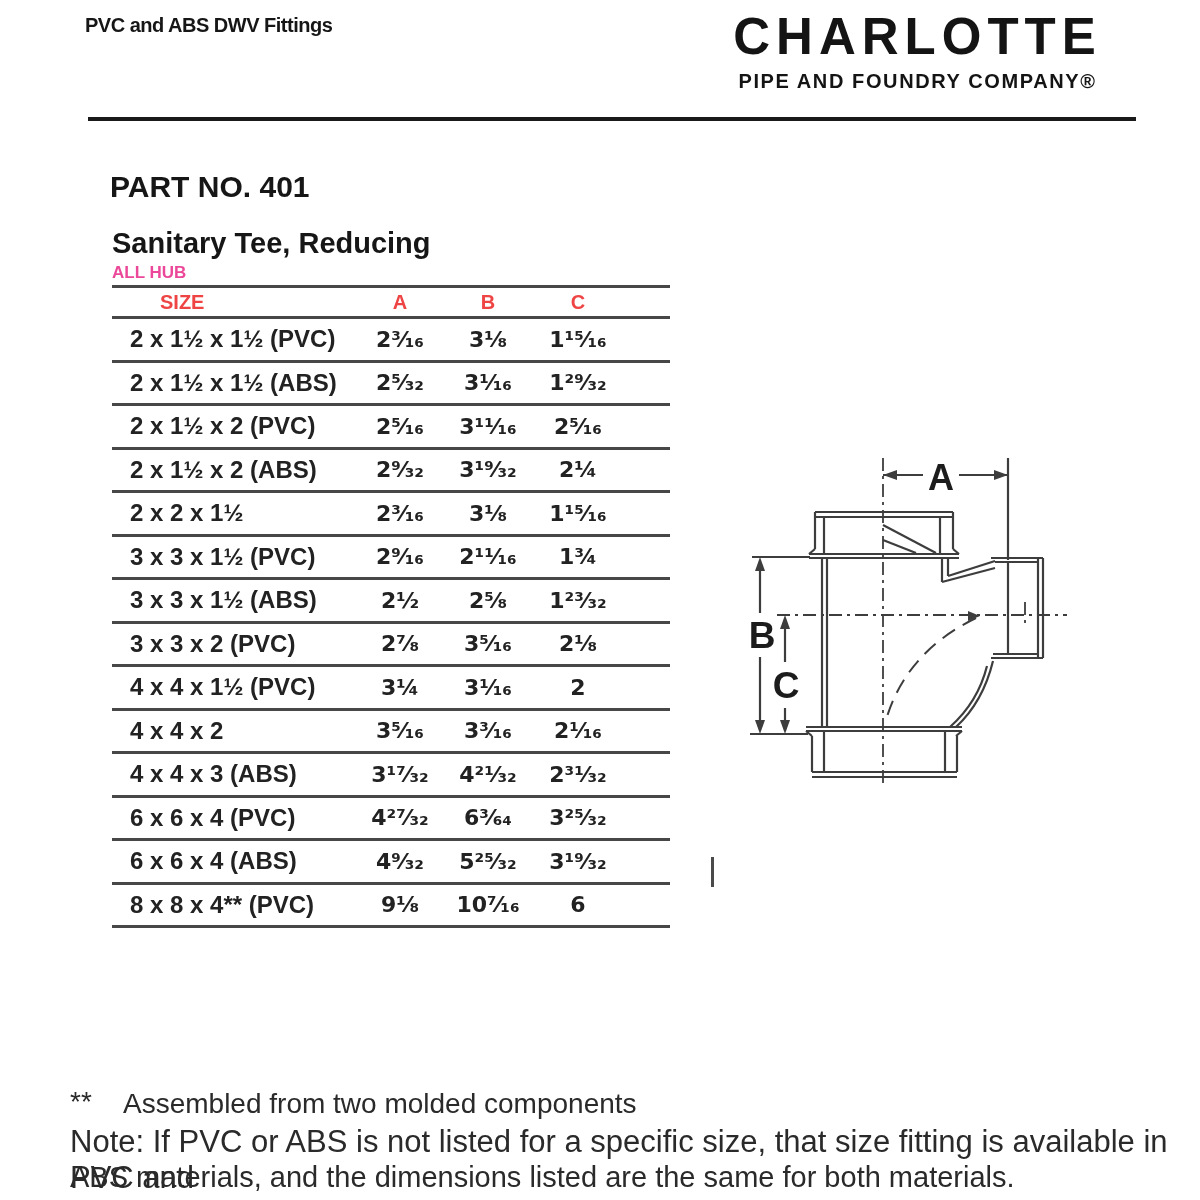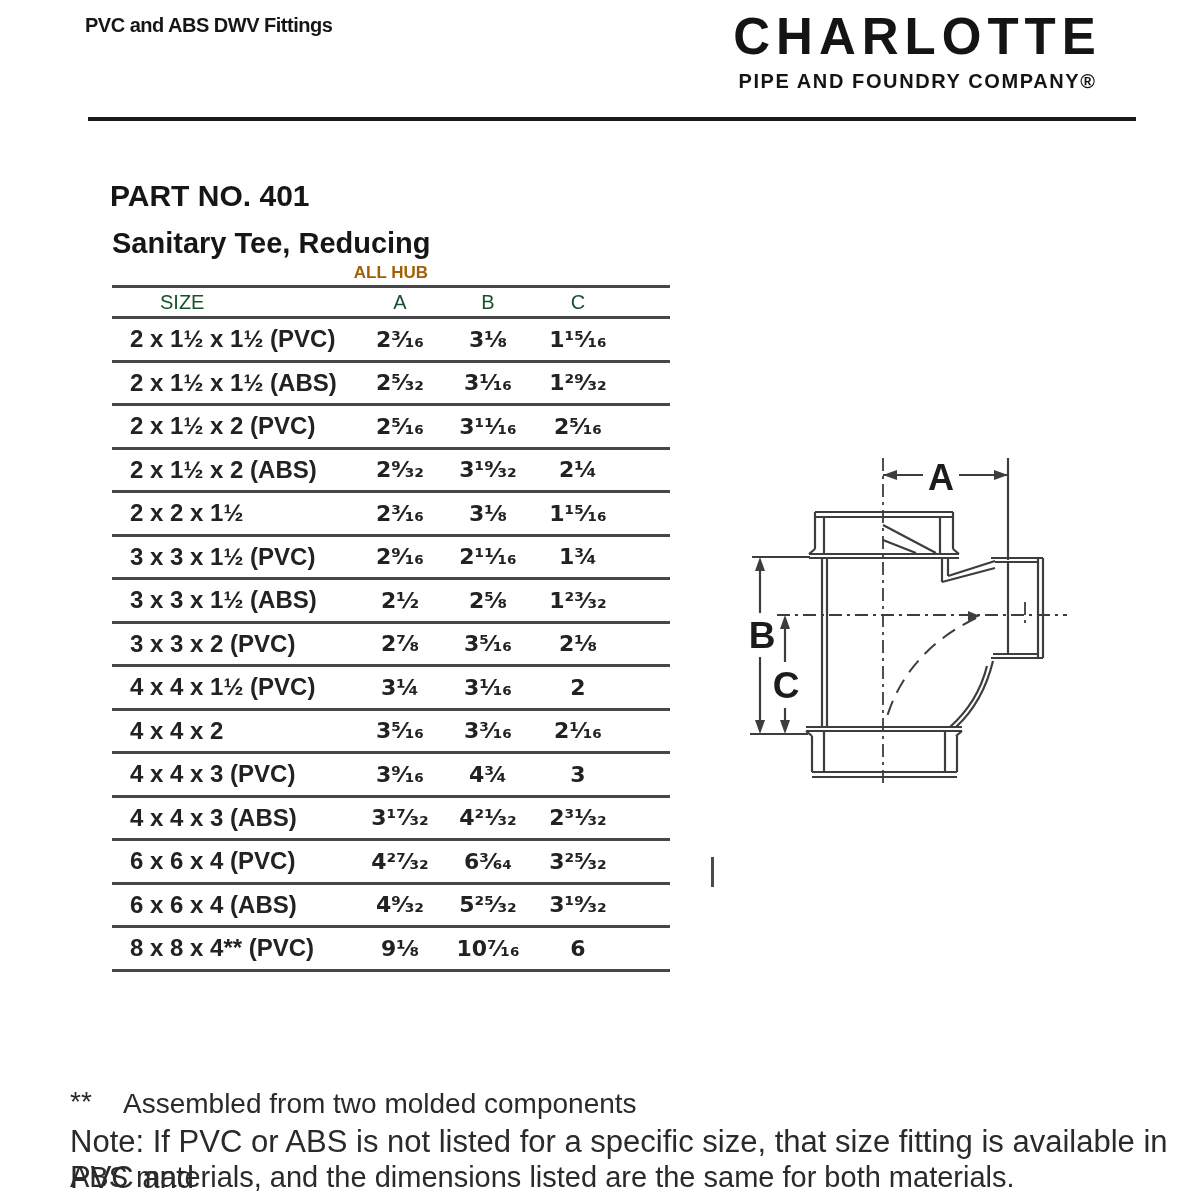--- a/index.html
+++ b/index.html
@@ -8,29 +8,29 @@
 
   
   .doc-title{position:absolute;left:85px;top:14px;font-size:20px;font-weight:bold;
              letter-spacing:-0.5px;color:#161616;}
   .logo{position:absolute;left:720px;top:12px;width:395px;text-align:center;color:#141414;}
   .logo-name{font-size:51px;font-weight:bold;letter-spacing:6px;line-height:50px;white-space:nowrap;}
   .logo-sub{font-size:20px;font-weight:bold;letter-spacing:1.6px;margin-top:8px;white-space:nowrap;}
   .header-rule{position:absolute;left:88px;top:117px;width:1048px;height:4px;background:#1a1a1a;}
 
   
-  .part-no{position:absolute;left:110px;top:179px;font-size:30px;font-weight:bold;color:#161616;}
+  .part-no{position:absolute;left:110px;top:170px;font-size:30px;font-weight:bold;color:#161616;}
 
   
   .table-wrap{position:absolute;left:112px;top:226px;width:558px;}
   .tbl-title{font-size:29px;font-weight:bold;text-align:left;color:#161616;line-height:34px;}
-  .tbl-sub{font-size:17px;font-weight:bold;text-align:center;color:#a16207;margin-top:3px;line-height:20px;}
+  .tbl-sub{font-size:17px;font-weight:bold;color:#ec4899;margin-top:3px;line-height:20px;}
   table.fit-table{border-collapse:collapse;width:558px;margin-top:2px;table-layout:fixed;}
   .fit-table th{border-top:3px solid #474747;border-bottom:3px solid #474747;
-                font-size:20px;font-weight:normal;height:28px;padding:0;color:#14532d;}
+                font-size:20px;font-weight:bold;height:28px;padding:0;color:#ef4444;}
   .fit-table th.h-size{text-align:left;padding-left:48px;}
   .fit-table td{border-bottom:3px solid #474747;height:40.5px;padding:0;
                 font-size:23px;font-weight:bold;color:#222;vertical-align:middle;}
   .fit-table td.col-size{text-align:left;padding-left:18px;font-size:24px;
                          font-family:"Liberation Sans",sans-serif;white-space:nowrap;}
   .fit-table td.col-val{text-align:center;font-family:"DejaVu Sans",sans-serif;
                         font-size:22px;white-space:nowrap;}
 
   
   .diagram{position:absolute;left:740px;top:450px;}
@@ -146,27 +146,20 @@
             <td class="col-filler"></td>
           </tr>
           <tr>
             <td class="col-size">4 x 4 x 2</td>
             <td class="col-val">3⁵⁄₁₆</td>
             <td class="col-val">3³⁄₁₆</td>
             <td class="col-val">2¹⁄₁₆</td>
             <td class="col-filler"></td>
           </tr>
           <tr>
-            <td class="col-size">4 x 4 x 3 (PVC)</td>
-            <td class="col-val">3⁹⁄₁₆</td>
-            <td class="col-val">4¾</td>
-            <td class="col-val">3</td>
-            <td class="col-filler"></td>
-          </tr>
-          <tr>
             <td class="col-size">4 x 4 x 3 (ABS)</td>
             <td class="col-val">3¹⁷⁄₃₂</td>
             <td class="col-val">4²¹⁄₃₂</td>
             <td class="col-val">2³¹⁄₃₂</td>
             <td class="col-filler"></td>
           </tr>
           <tr>
             <td class="col-size">6 x 6 x 4 (PVC)</td>
             <td class="col-val">4²⁷⁄₃₂</td>
             <td class="col-val">6³⁄₆₄</td>

